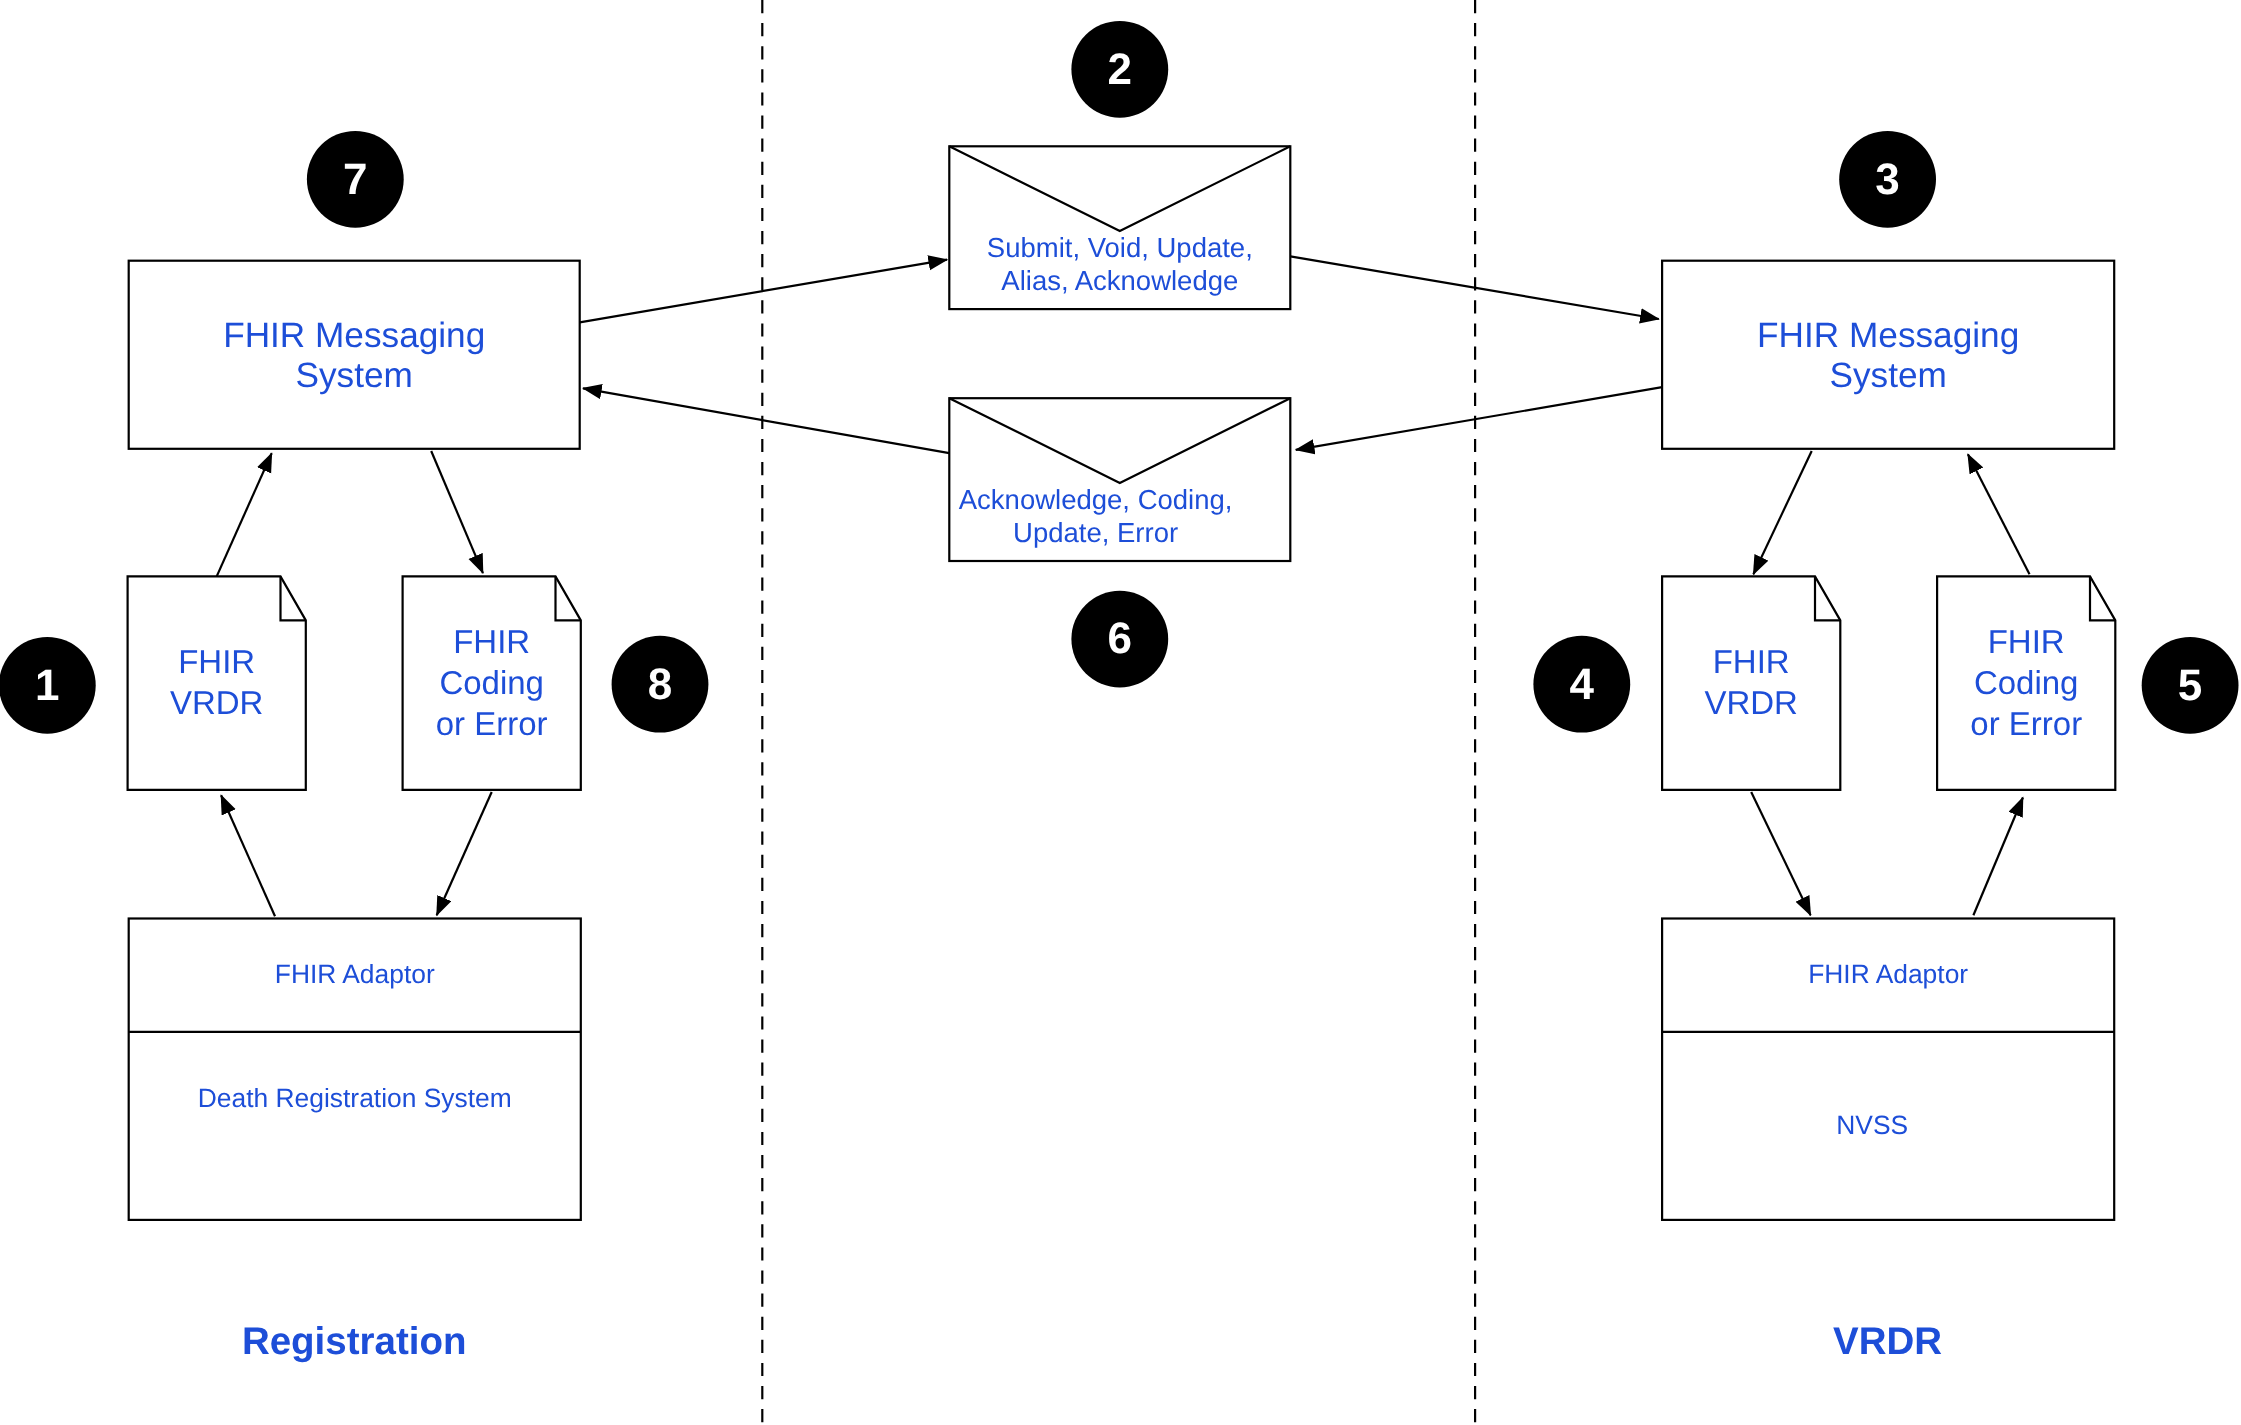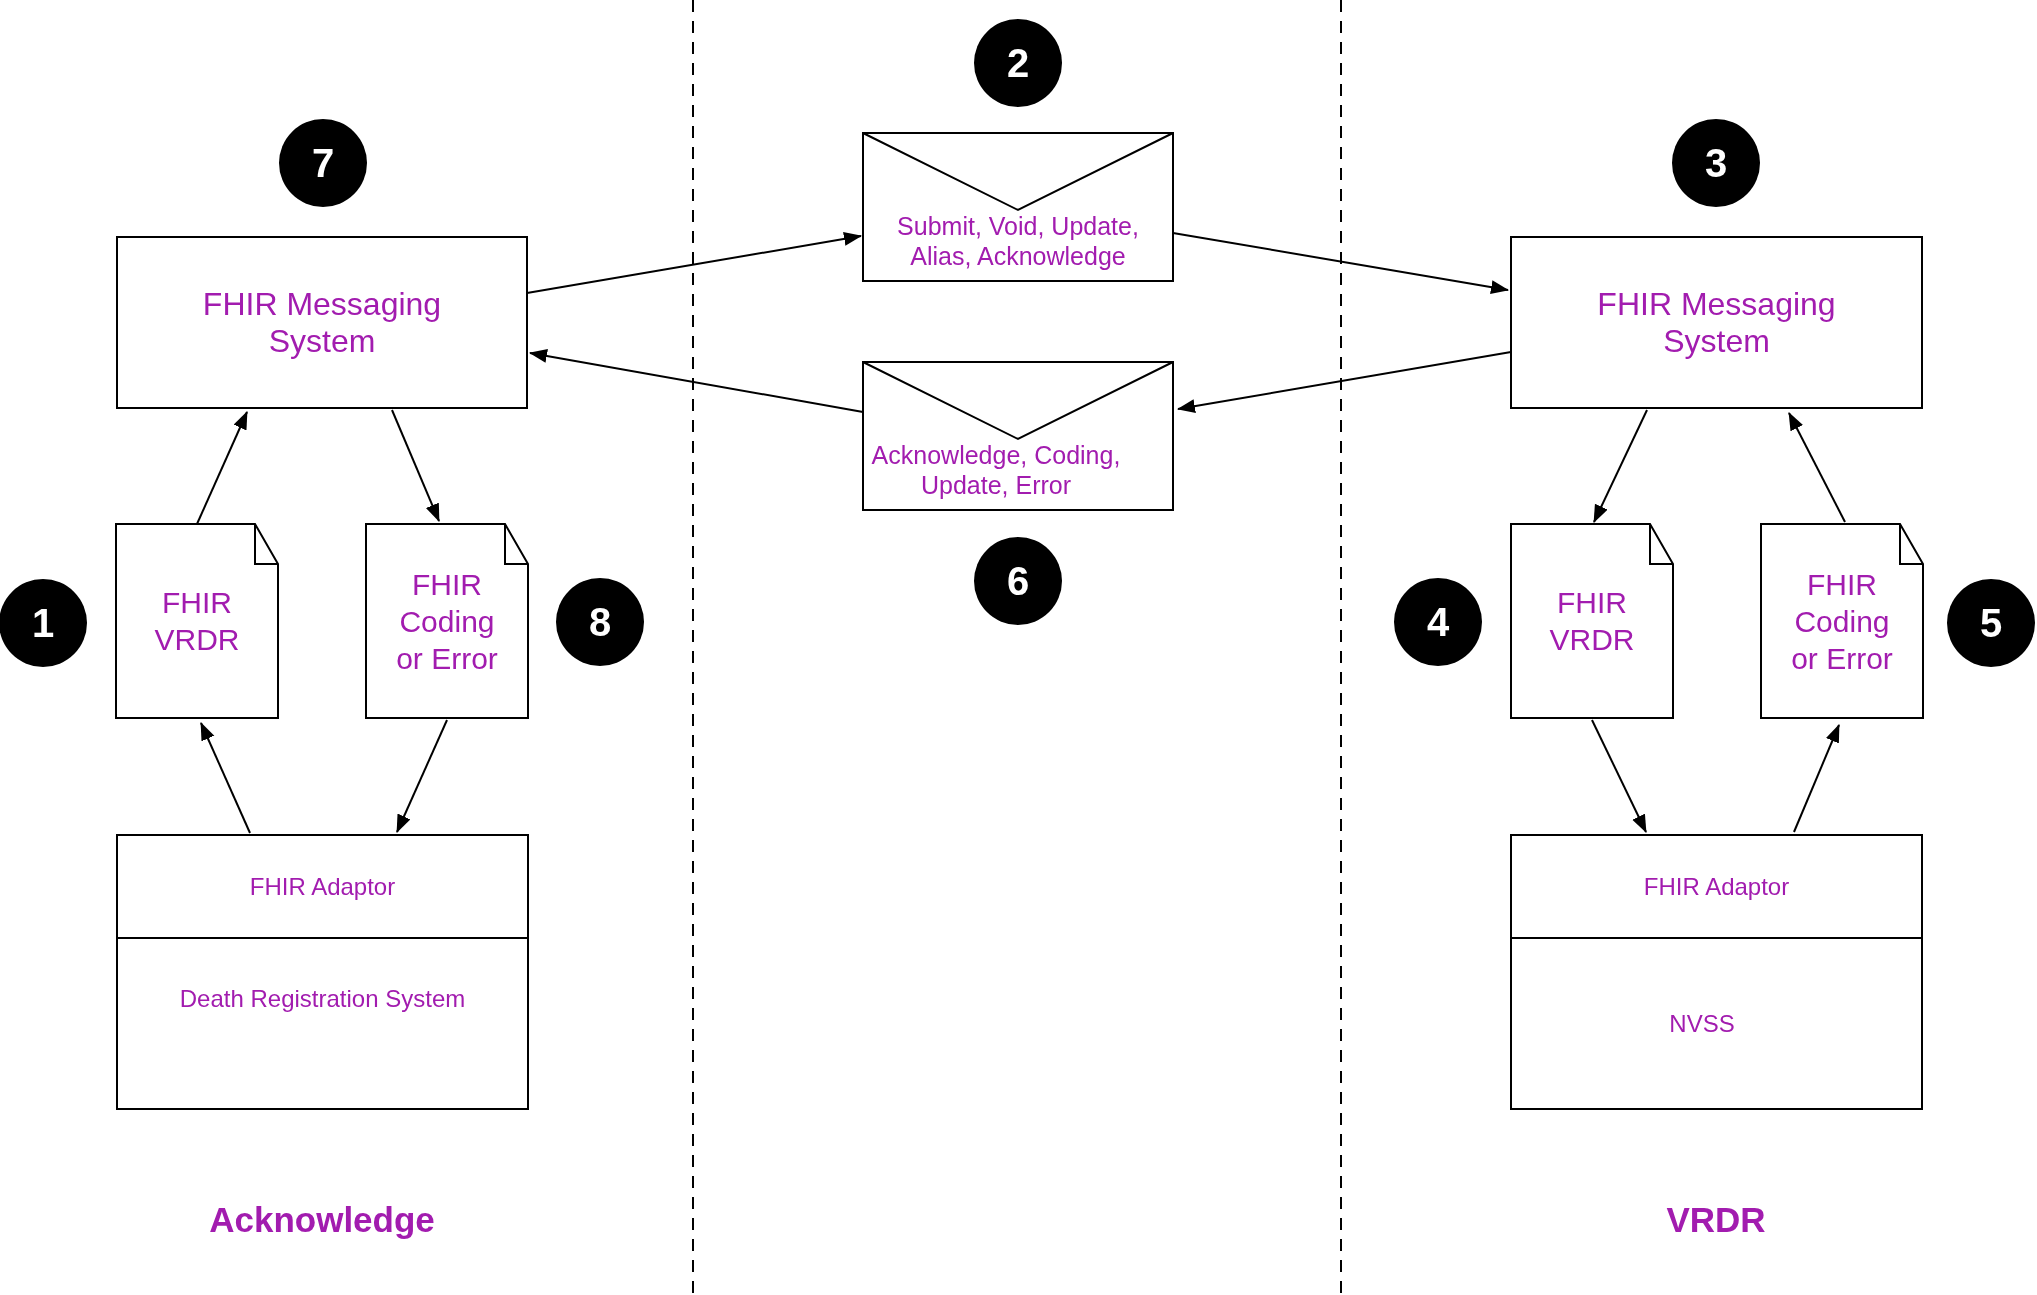--- a/index.html
+++ b/index.html
@@ -12,21 +12,21 @@
     color: #000000;
     overflow: hidden;
   }
   #shapes { position: absolute; left: 0; top: 0; }
   .txt {
     position: absolute;
     display: flex;
     align-items: center;
     justify-content: center;
     text-align: center;
-    color: #a21caf;
+    color: #1d4ed8;
   }
   .txt span { display: inline-block; }
   .node-label { font-size: 32px; line-height: 37px; justify-content: center; }
   .node-label span { width: 250px; }
   .doc-label { font-size: 30px; line-height: 37px; }
   .doc-label.vrdr span { width: 120px; }
   .doc-label.coding span { width: 130px; }
   .section-label { font-size: 24px; line-height: 37px; }
   .section-label.wrap span { width: 320px; }
   .env-label { font-size: 25px; line-height: 30px; }
@@ -149,21 +149,21 @@
   </div>
 
   <div class="txt env-label" style="left:863px; top:200px; width:310px; height:81px;">
     <span>Submit, Void, Update, Alias, Acknowledge</span>
   </div>
   <div class="txt env-label" style="left:863px; top:429px; width:266px; height:81px;">
     <span>Acknowledge, Coding, Update, Error</span>
   </div>
 
   <div class="txt lane-label" style="left:72px; top:1190px; width:500px; height:60px;">
-    <span>Acknowledge</span>
+    <span>Registration</span>
   </div>
   <div class="txt lane-label" style="left:1466px; top:1190px; width:500px; height:60px;">
     <span>VRDR</span>
   </div>
 
   <div class="badge" style="left:-1px; top:579px;">
     <span>1</span>
   </div>
   <div class="badge" style="left:974px; top:19px;">
     <span>2</span>

